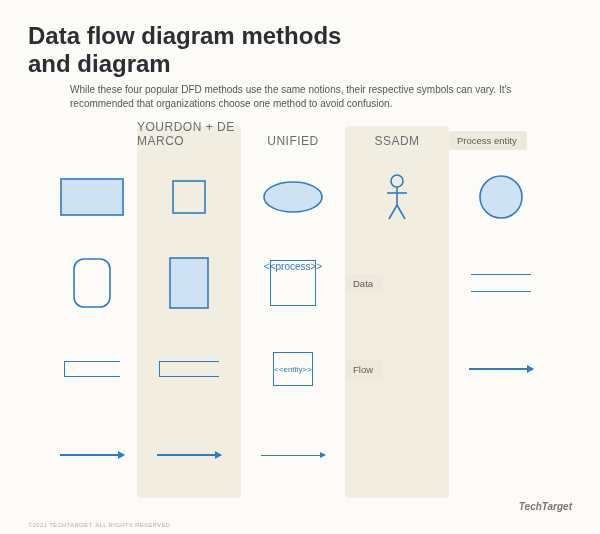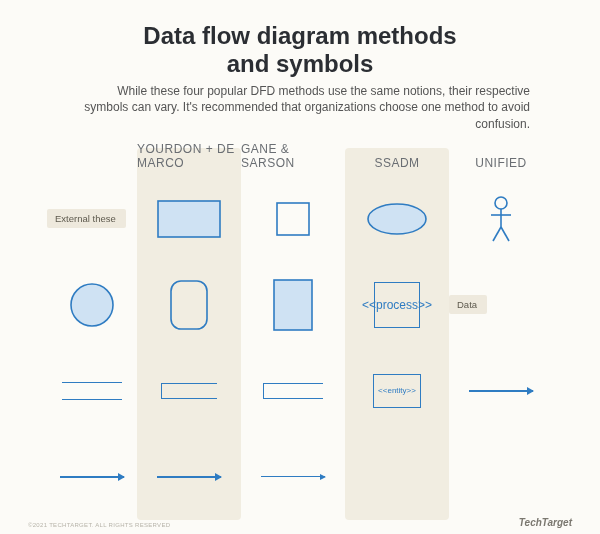--- a/index.html
+++ b/index.html
@@ -16,31 +16,30 @@
 
   .page {
     width: 600px;
     height: 534px;
     padding: 22px 28px 10px 28px;
     background: #fcfbf7;
     position: relative;
   }
 
   .title {
-    text-align: center;
     font-weight: 700;
     font-size: 24px;
     line-height: 1.15;
     color: #2b2e33;
     margin: 0 0 6px 0;
   }
 
   .subtitle {
-    text-align: right;
-    font-size: 12px;
+    text-align: left;
+    font-size: 10px;
     line-height: 1.35;
     color: #555;
     max-width: 460px;
     margin: 0 auto 16px auto;
   }
 
   
   .grid {
     display: grid;
     grid-template-columns: 90px repeat(4, 104px);
@@ -88,25 +87,25 @@
     padding: 4px 10px 4px 8px;
     white-space: nowrap;
   }
 
   
   .stroke { stroke: #2f7cc2; fill: none; stroke-width: 1.6; }
   .fillblue { fill: #cfe2f3; stroke: #2f7cc2; stroke-width: 1.6; }
 
   .sq-process {
     width: 46px; height: 46px; border:1.6px solid #2f7cc2;
-    display:flex; align-items:center; justify-content:center;
-    font-size:12px; color:#2f7cc2;
+    display:flex; justify-content:center;
+    font-size:10px; color:#2f7cc2;
   }
   .sq-entity {
-    width: 48px; height: 34px; border:1.6px solid #2f7cc2;
+    width: 40px; height: 34px; border:1.6px solid #2f7cc2;
     display:flex; align-items:center; justify-content:center;
     font-size:8px; color:#2f7cc2;
   }
 
   .two-lines {
     width: 60px; height: 18px; border-top:1.6px solid #2f7cc2; border-bottom:1.6px solid #2f7cc2;
   }
   .open-rect {
     width: 56px; height: 16px; border:1.6px solid #2f7cc2; border-right:none;
   }
@@ -127,47 +126,46 @@
   .arrow-thin::after{
     content:""; position:absolute; right:-1px; top:50%; transform:translateY(-50%);
     border-left:6px solid #2f7cc2; border-top:3px solid transparent; border-bottom:3px solid transparent;
   }
 
   .footer {
     position:absolute; left:28px; bottom:6px;
     font-size:6px; color:#b7b4aa; letter-spacing:0.3px;
   }
   .brand {
-    position:absolute; right:28px; bottom:6px;
+    position:absolute; right:28px; bottom:22px;
     font-size:10px; color:#7b7870; font-style:italic; font-weight:600;
   }
 </style>
 </head>
 <body>
 
 <div class="page">
 
   <h1 class="title">
     <span>Data flow diagram methods</span><br>
-    <span>and symbols</span>
+    <span>and diagram</span>
   </h1>
   <p class="subtitle">While these four popular DFD methods use the same notions, their respective symbols can vary. It's recommended that organizations choose one method to avoid confusion.</p>
 
   <div class="grid">
     <div class="col-bg c1"></div>
     <div class="col-bg c3"></div>
 
     <div class="cell"></div>
     <div class="cell colhdr">YOURDON + DE MARCO</div>
-    <div class="cell colhdr">GANE &amp; SARSON</div>
+    <div class="cell colhdr">UNIFIED</div>
     <div class="cell colhdr">SSADM</div>
-    <div class="cell colhdr">UNIFIED</div>
 
     <div class="rowlabel">
-      <span class="pill">External these</span>
+      <span class="pill">Process entity</span>
     </div>
     <div class="cell">
       <svg width="64" height="38">
           <rect x="1" y="1" width="62" height="36" class="fillblue"></rect>
         </svg>
     </div>
     <div class="cell">
       <svg width="34" height="34">
           <rect x="1" y="1" width="32" height="32" class="stroke"></rect>
         </svg>
@@ -219,20 +217,23 @@
     </div>
     <div class="cell">
       <div class="open-rect2"></div>
     </div>
     <div class="cell">
       <div class="sq-entity">
         <span>&lt;&lt;entity&gt;&gt;</span>
       </div>
     </div>
 
+    <div class="rowlabel">
+      <span class="pill">Flow</span>
+    </div>
     <div class="cell">
       <div class="arrow"></div>
     </div>
     <div class="cell">
       <div class="arrow"></div>
     </div>
     <div class="cell">
       <div class="arrow"></div>
     </div>
     <div class="cell">

